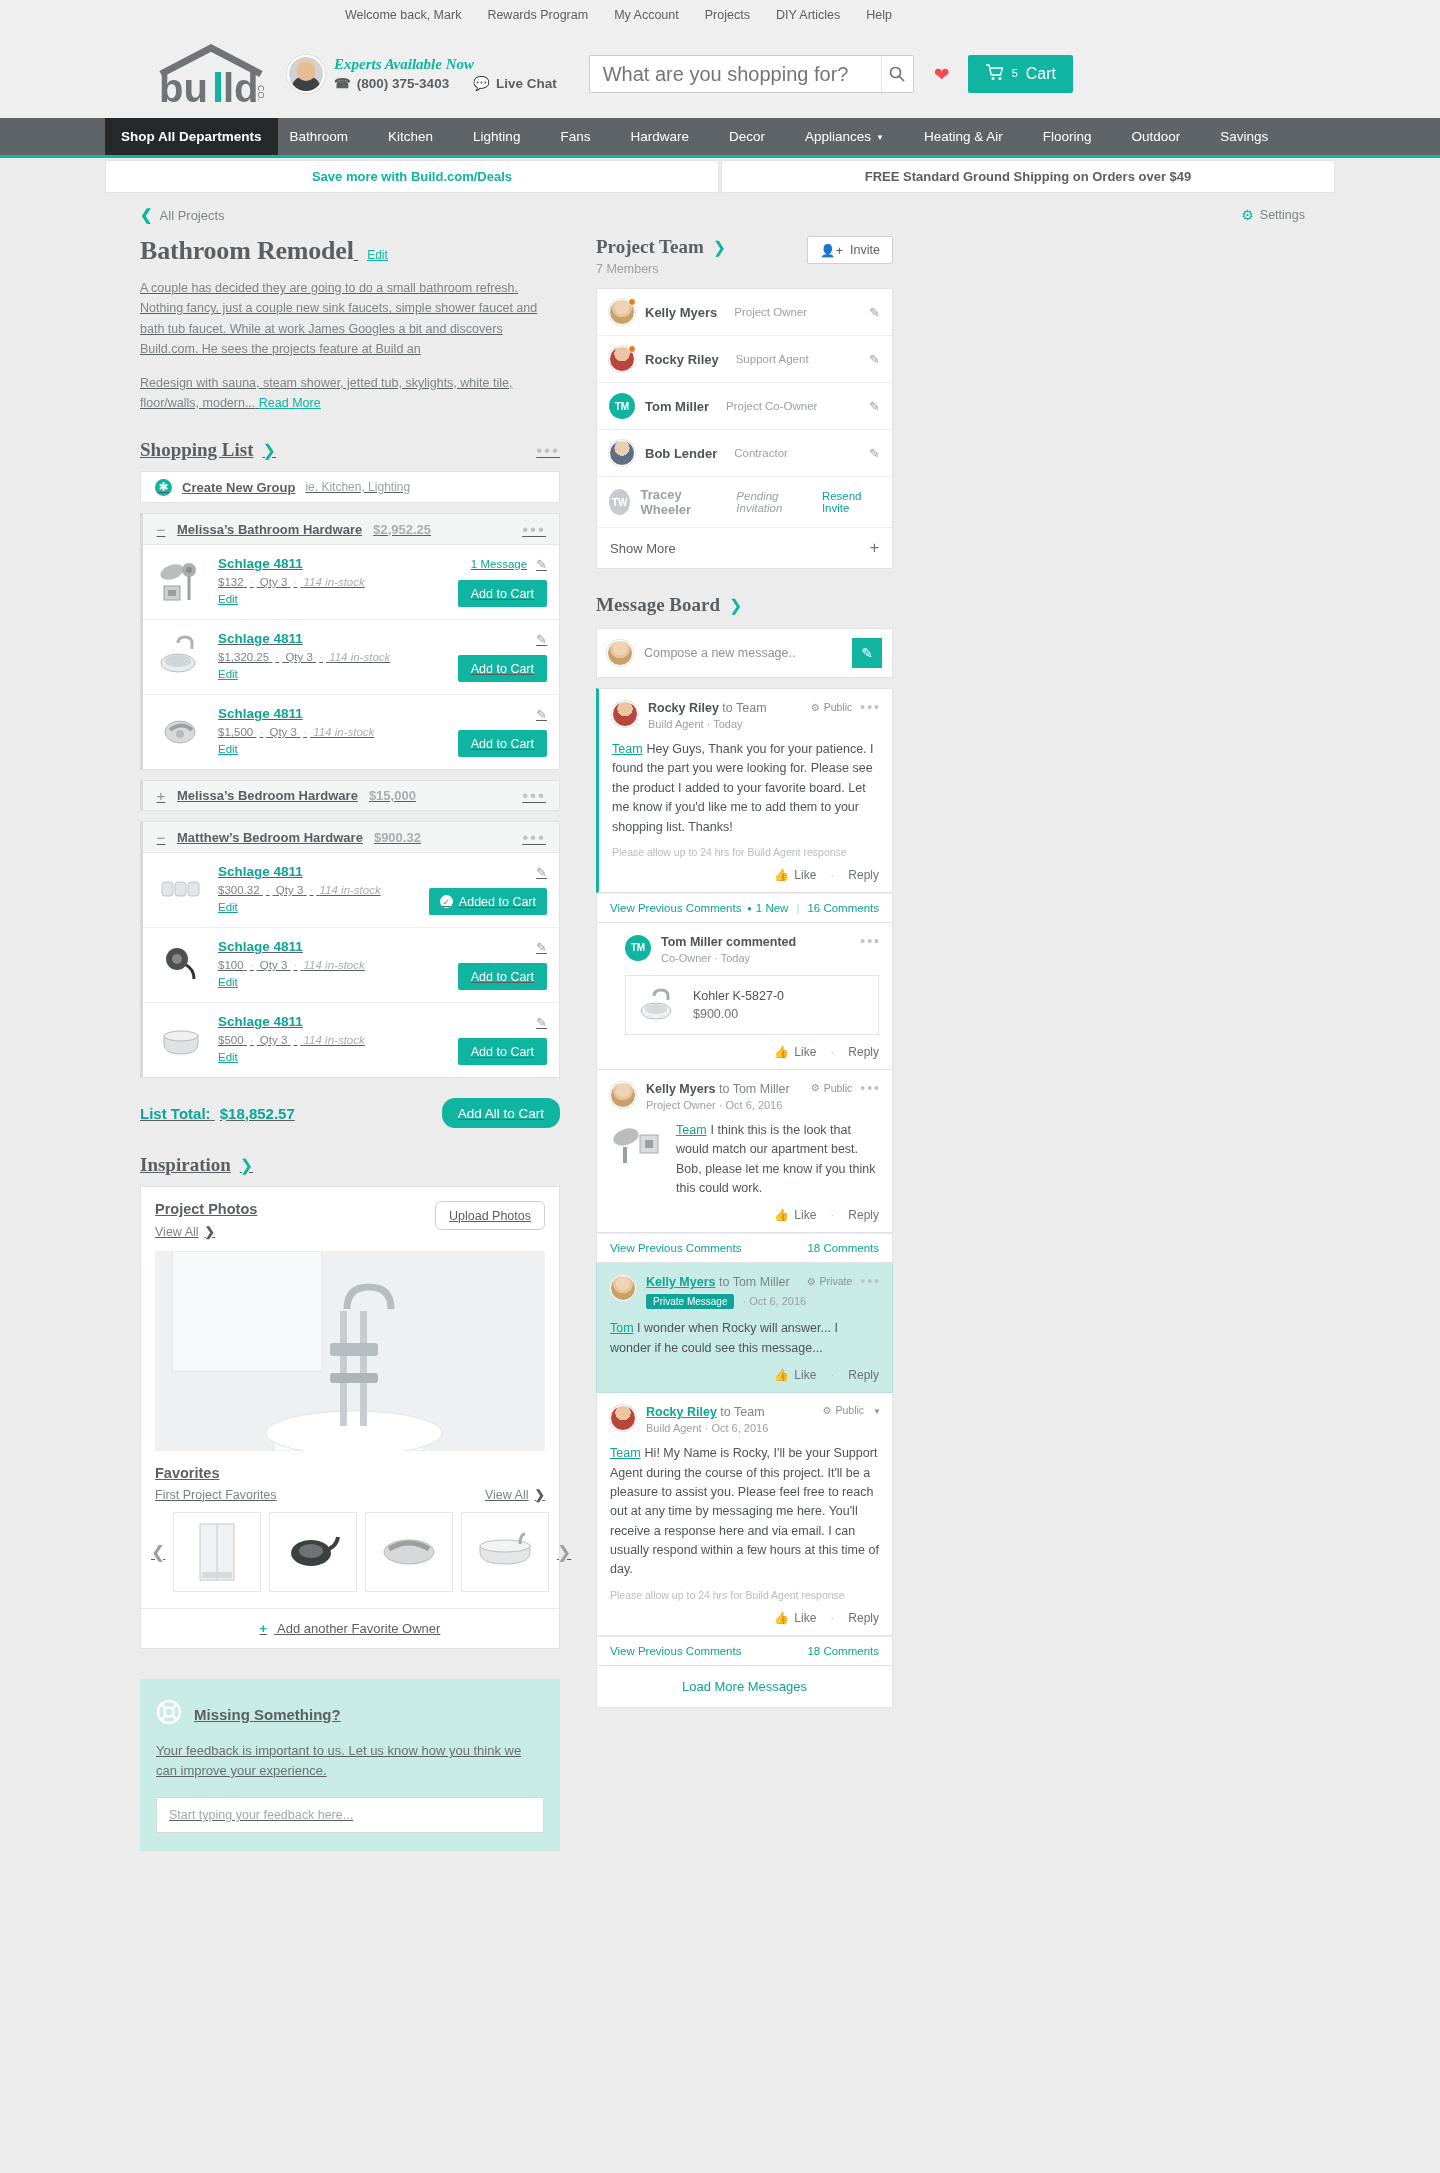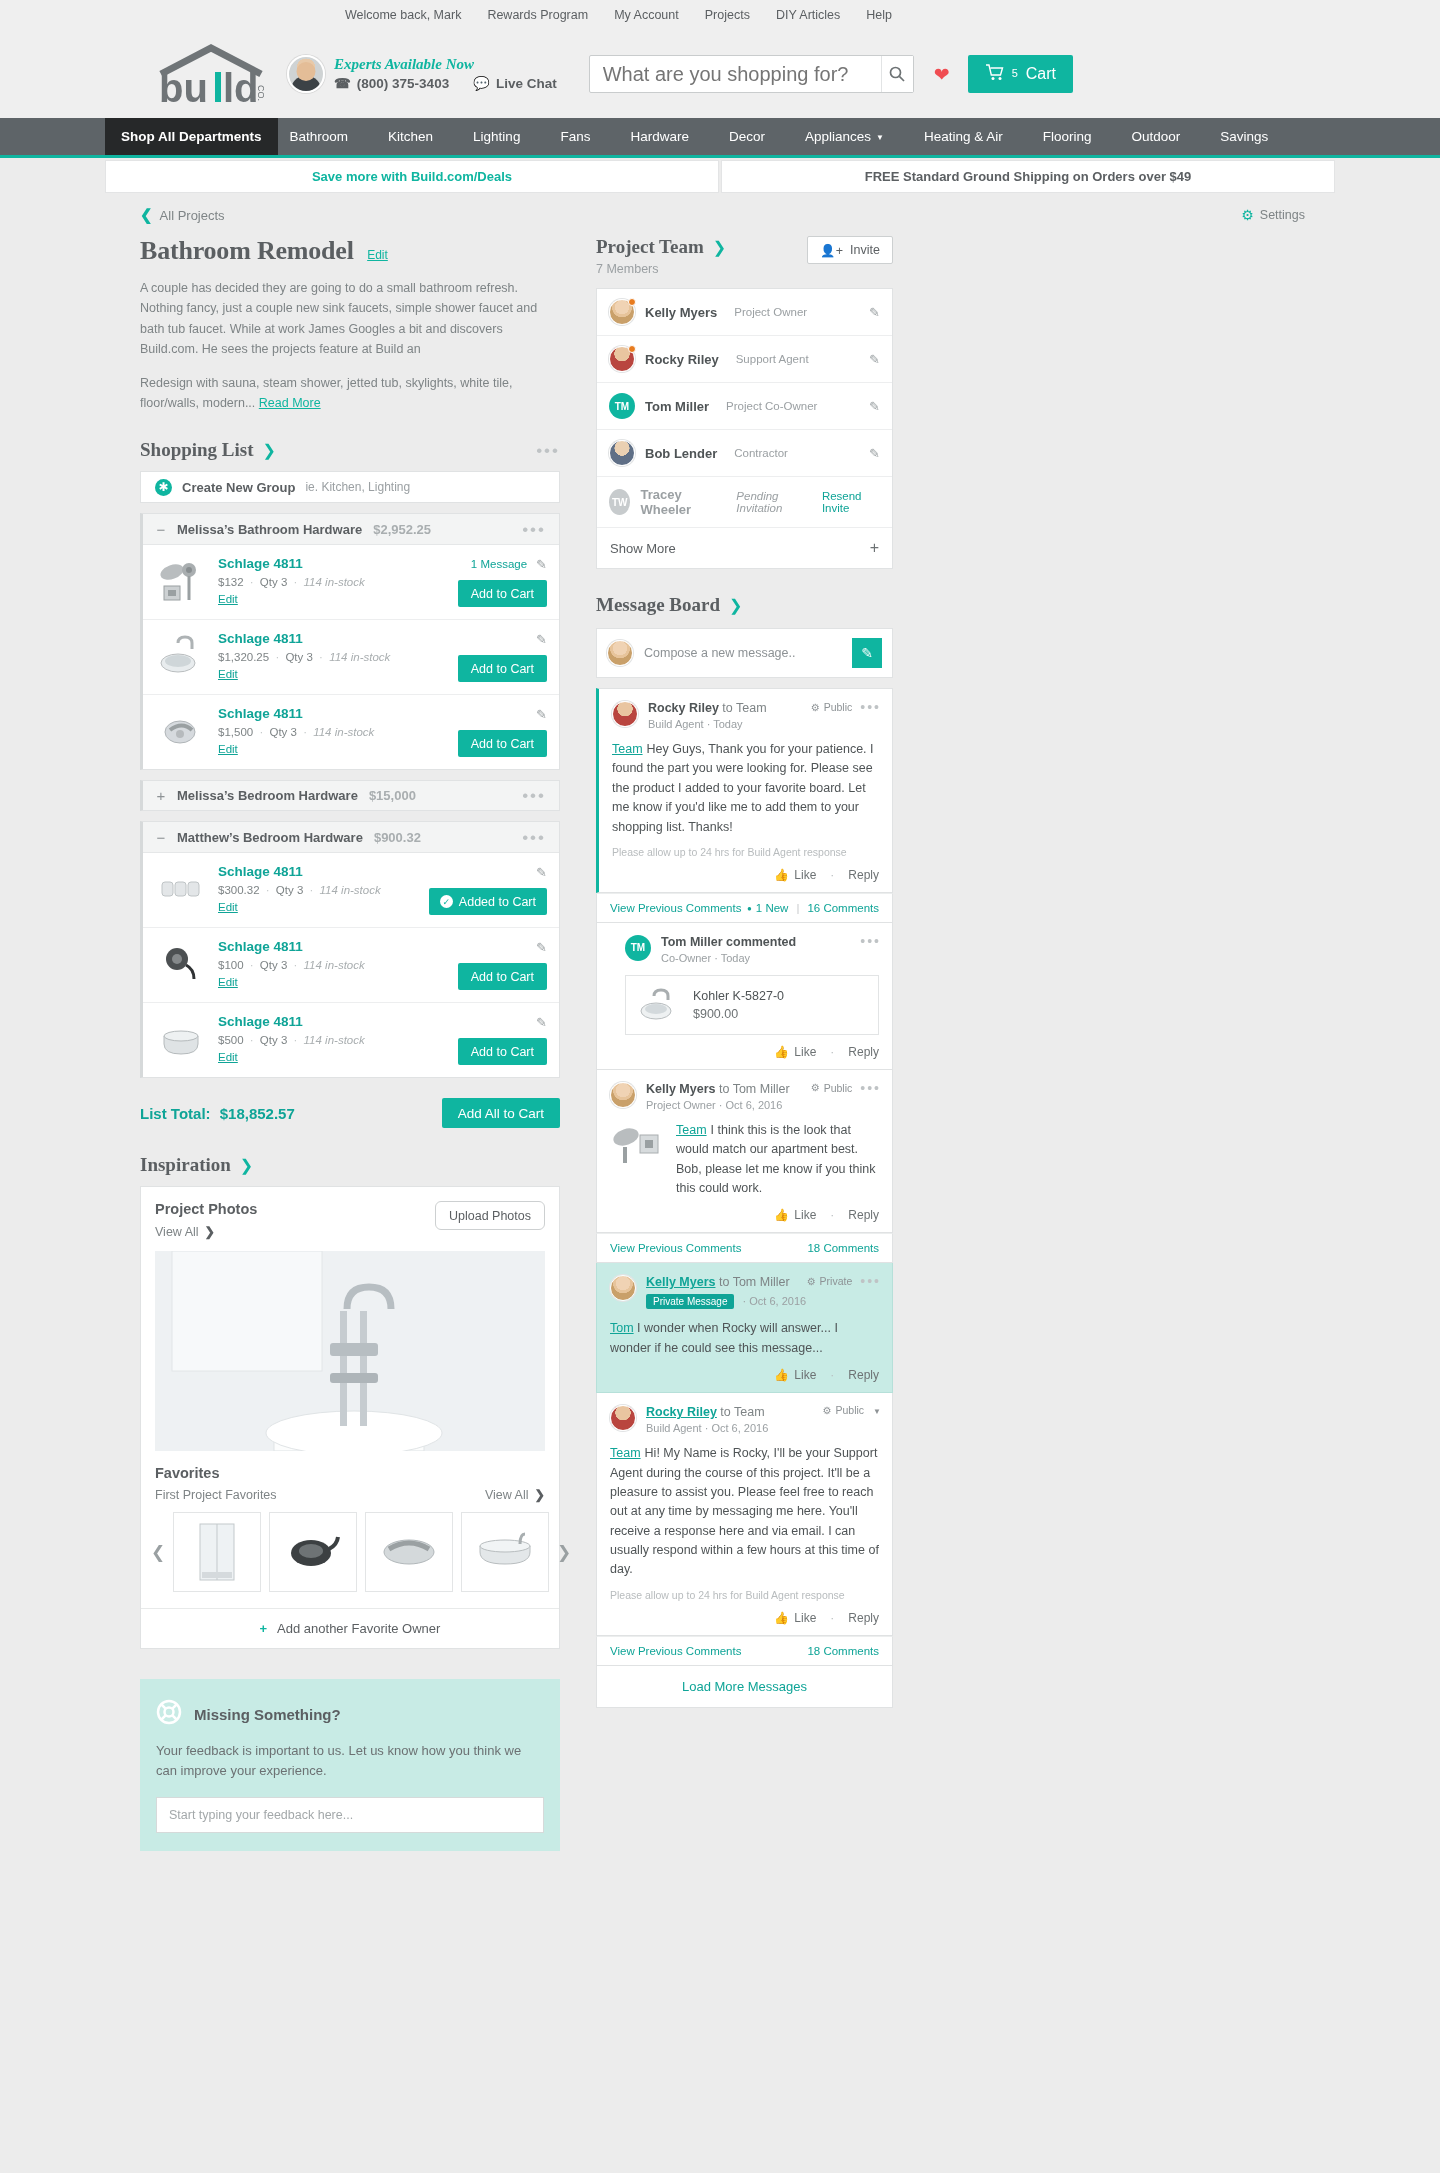--- a/index.html
+++ b/index.html
@@ -101,21 +101,21 @@
 
   
   .crumbrow { display: flex; justify-content: space-between; align-items: center; padding: 13px 135px 0 140px; }
   .crumb { display: flex; align-items: center; gap: 7px; font-size: 13px; color: #7e8486; cursor: pointer; }
   .crumb .chev { color: #0fb5a0; font-size: 15px; font-weight: bold; }
   .settings { display: flex; align-items: center; gap: 6px; font-size: 12.5px; color: #7e8486; cursor: pointer; }
   .settings .gear { color: #0fb5a0; font-size: 14px; }
 
   
   .main { display: flex; gap: 36px; padding: 12px 135px 0 140px; align-items: flex-start; }
-  .col-left { width: 420px; flex: none; }
+  .col-left { width: 420px; flex: none; text-decoration: underline; }
   .col-right { width: 297px; flex: none; }
 
   h1.project-title {
     font-family: "Liberation Serif", serif; font-weight: bold; font-size: 26px;
     color: #5b5f62; display: inline-block; letter-spacing: -0.2px;
   }
   .edit-link { color: #0fb5a0; font-size: 12px; margin-left: 9px; text-decoration: underline; cursor: pointer; }
   .proj-desc { font-size: 12.5px; line-height: 1.62; color: #7e8486; margin-top: 12px; }
   .proj-desc2 { font-size: 12.5px; line-height: 1.6; color: #7e8486; margin-top: 14px; }
   .readmore { color: #0fb5a0; text-decoration: underline; cursor: pointer; }
@@ -174,21 +174,21 @@
   .group-collapsed {
     margin-top: 10px; background: #f3f4f4; border: 1px solid #e0e2e3; border-left: 3px solid #d6d9da;
     height: 31px; display: flex; align-items: center; padding: 0 13px; gap: 11px;
   }
 
   .list-total-row { display: flex; align-items: center; justify-content: space-between; margin-top: 20px; }
   .list-total { font-size: 15px; font-weight: bold; color: #0fa497; }
   .list-total b { margin-left: 5px; }
   .btn-addall {
     background: #0fb5a0; color: #fff; border: 0; height: 30px; padding: 0 16px;
-    font-size: 13.5px; border-radius: 2px; cursor: pointer; font-family: "Liberation Sans", sans-serif;
+    font-size: 13.5px; border-radius: 13px; cursor: pointer; font-family: "Liberation Sans", sans-serif;
   }
 
   
   .card { background: #fff; border: 1px solid #e0e2e3; margin-top: 10px; }
   .photos-head { display: flex; justify-content: space-between; padding: 14px 14px 0 14px; }
   .photos-title { font-size: 14.5px; font-weight: bold; color: #5b5f62; }
   .viewall { font-size: 12.5px; color: #7e8486; display: flex; align-items: center; gap: 6px; margin-top: 7px; cursor: pointer; }
   .viewall .arr { color: #5b5f62; font-weight: bold; }
   .btn-upload {
     border: 1px solid #cdd0d1; background: #fff; height: 29px; padding: 0 13px;

